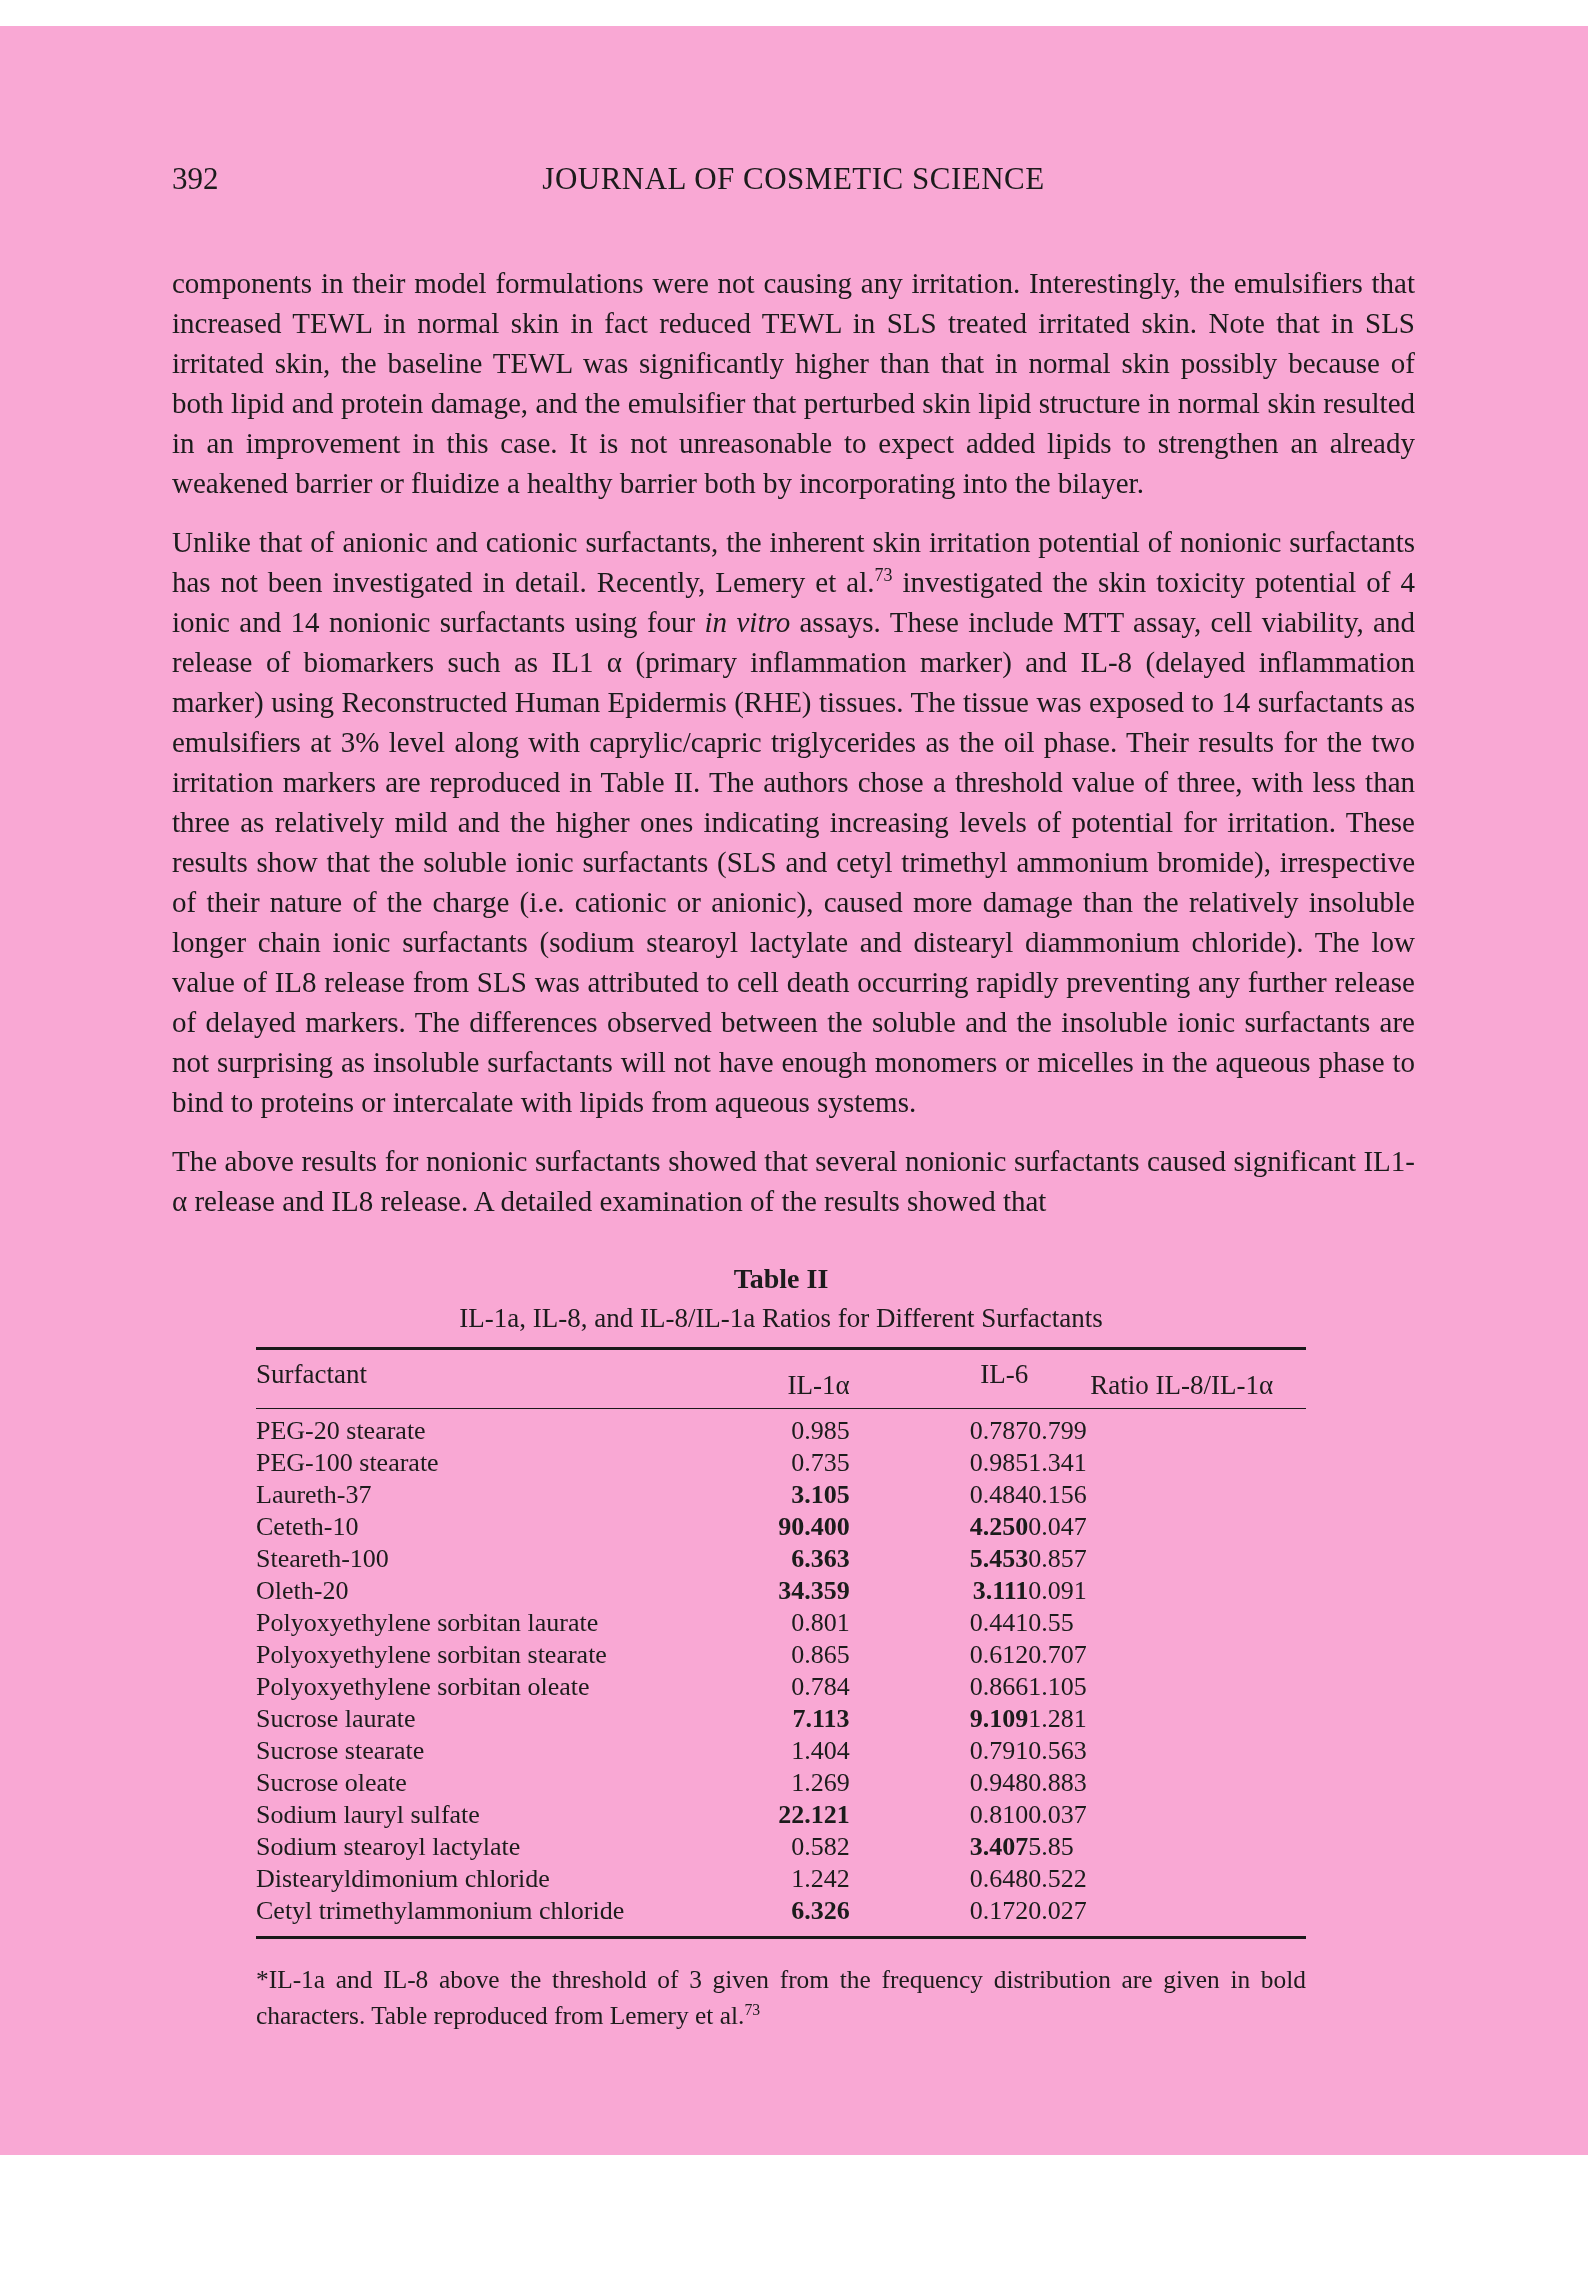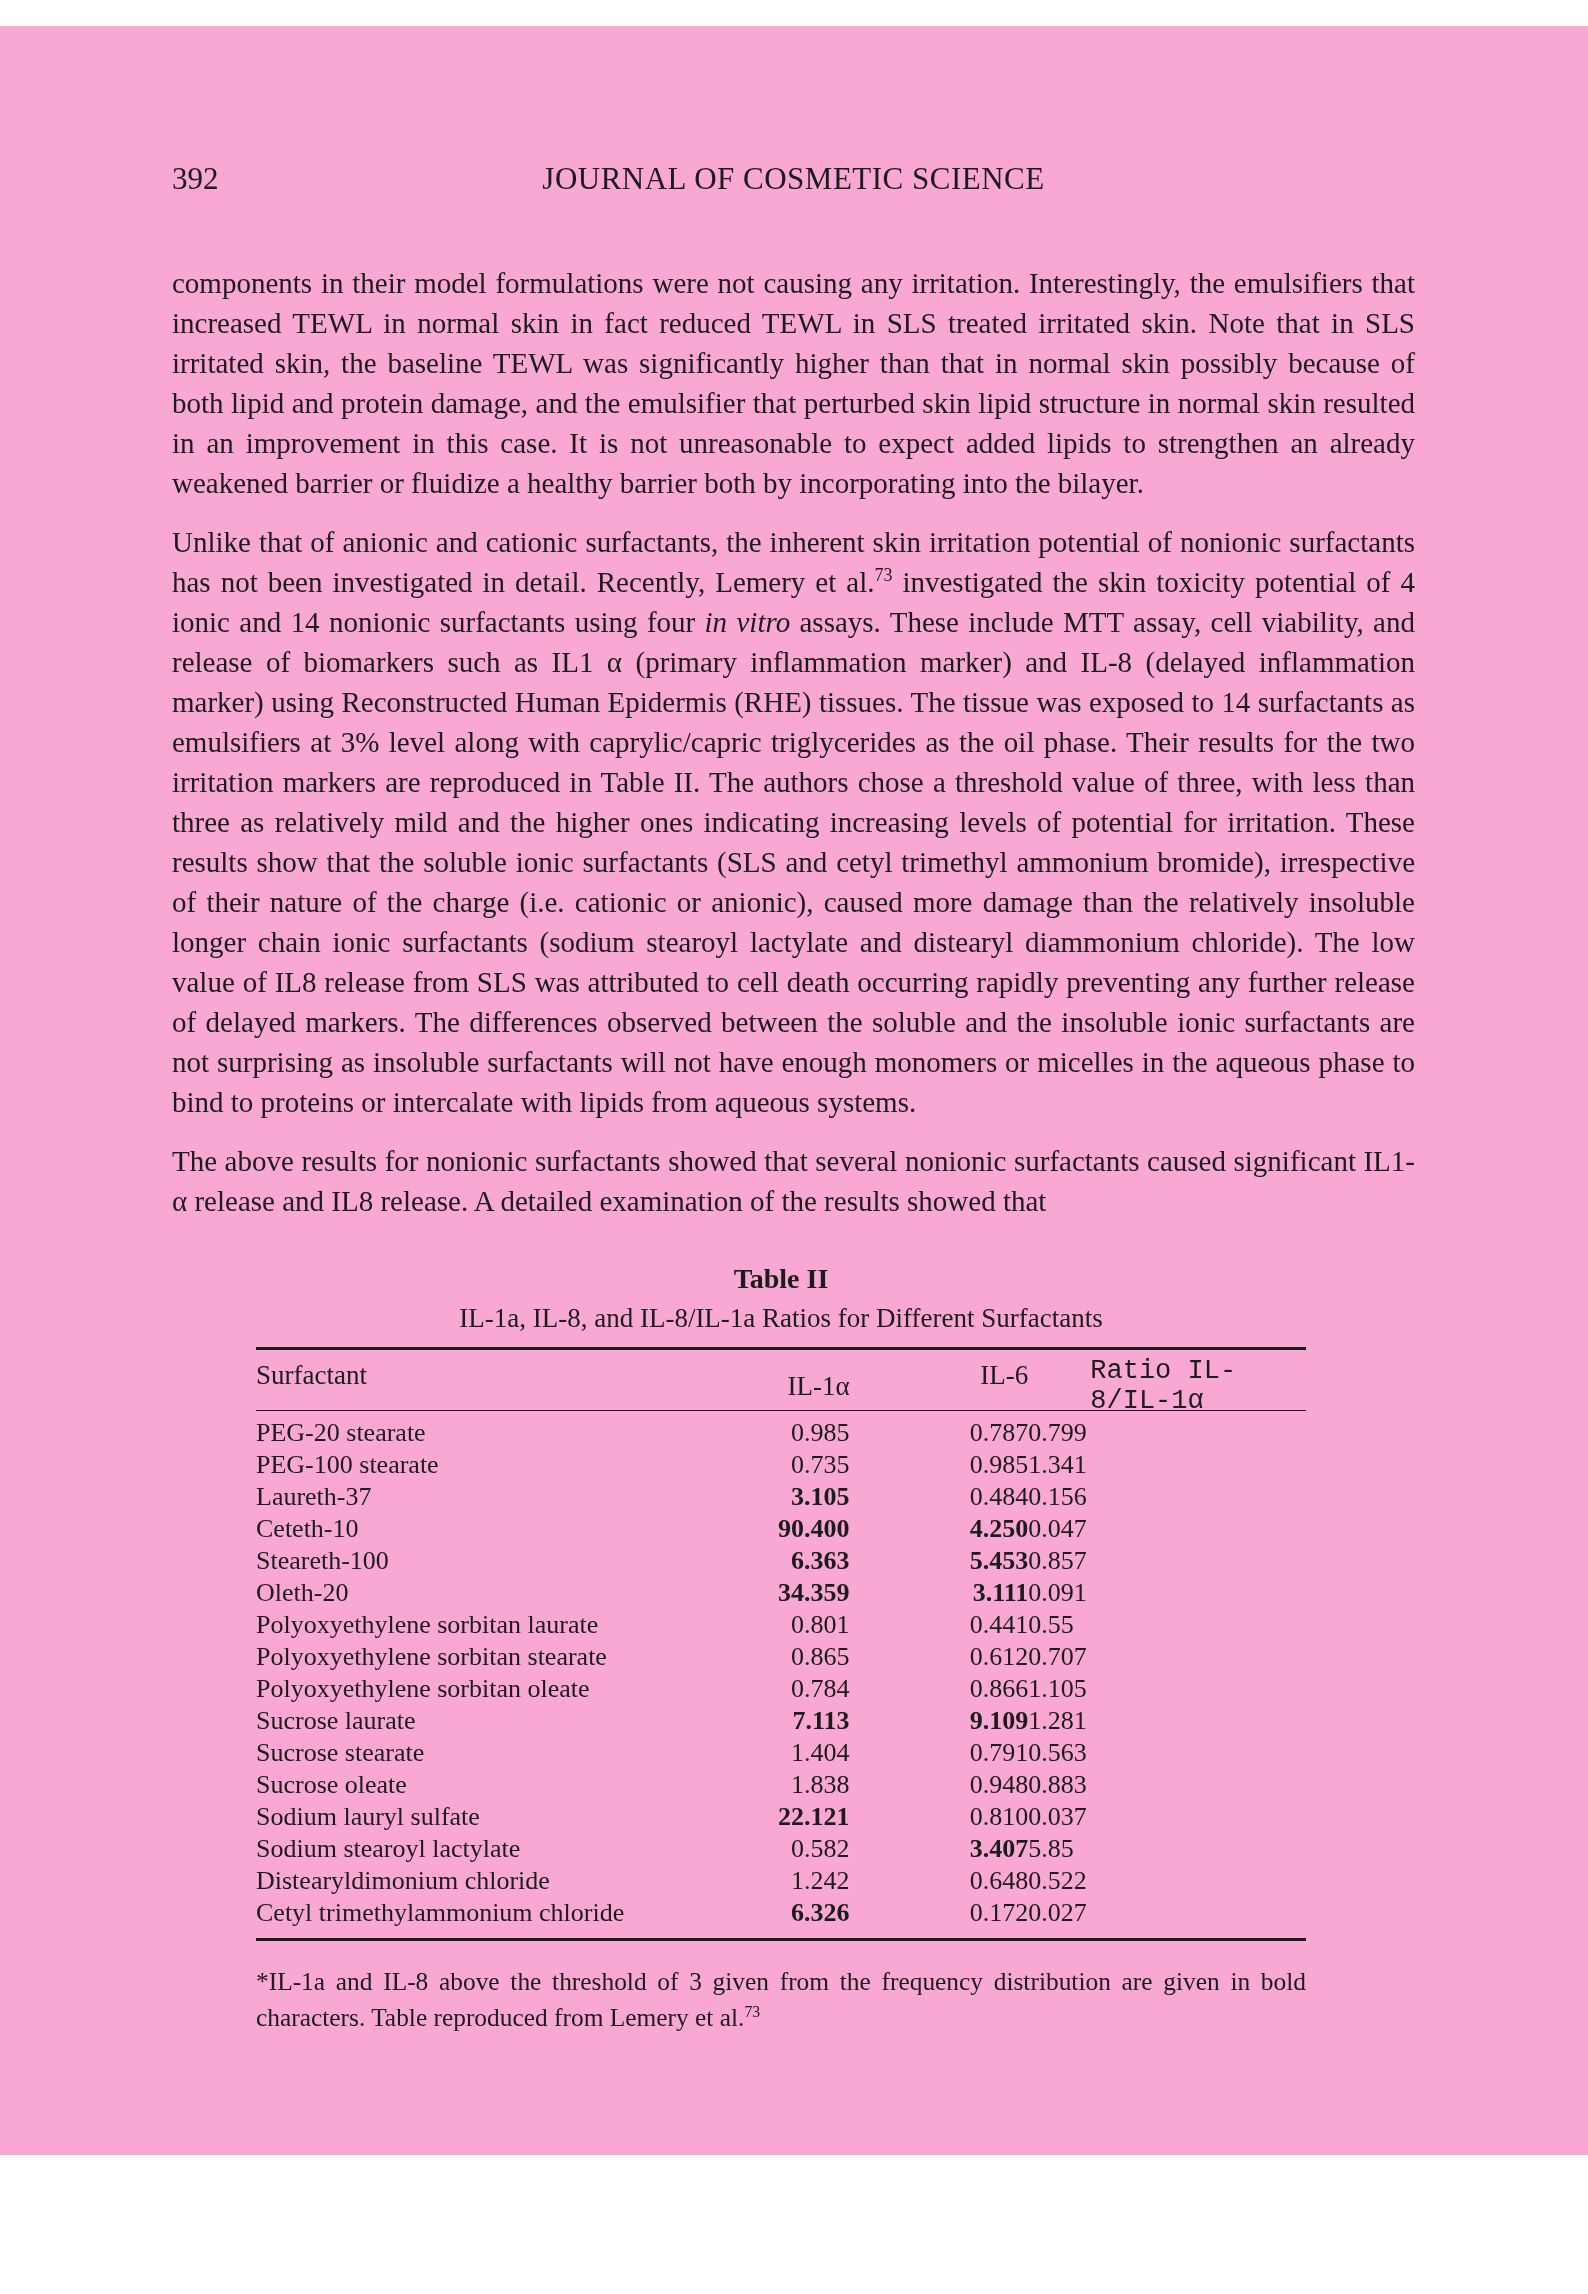--- a/index.html
+++ b/index.html
@@ -71,21 +71,21 @@
   table.data-table thead th{
     font-weight:normal;
     font-size:27px;
     height:58px;
     padding:0;
     text-align:left;
     border-bottom:1.9px solid #1a1a1a;
     vertical-align:middle;
   }
   table.data-table thead th.num{text-align:right;}
-  table.data-table thead th.ratio{padding-left:62px;font-family:Liberation Mono, monospace;}
+  table.data-table thead th.ratio{padding-left:62px;}
   .hdr-lo{position:relative;top:6.6px;display:inline-block;}
   .hdr-hi{position:relative;top:-3.8px;display:inline-block;}
   table.data-table tbody td{
     font-size:26px;
     line-height:32px;
     height:32px;
     padding:0;
     white-space:nowrap;
   }
   table.data-table tbody tr:first-child td{padding-top:6.6px;}
@@ -196,21 +196,21 @@
               <td class="cell-ratio">1.281</td>
             </tr>
             <tr>
               <td class="cell-surfactant">Sucrose stearate</td>
               <td class="cell-num">1.404</td>
               <td class="cell-num">0.791</td>
               <td class="cell-ratio">0.563</td>
             </tr>
             <tr>
               <td class="cell-surfactant">Sucrose oleate</td>
-              <td class="cell-num">1.838</td>
+              <td class="cell-num">1.269</td>
               <td class="cell-num">0.948</td>
               <td class="cell-ratio">0.883</td>
             </tr>
             <tr>
               <td class="cell-surfactant">Sodium lauryl sulfate</td>
               <td class="cell-num bold">22.121</td>
               <td class="cell-num">0.810</td>
               <td class="cell-ratio">0.037</td>
             </tr>
             <tr>

